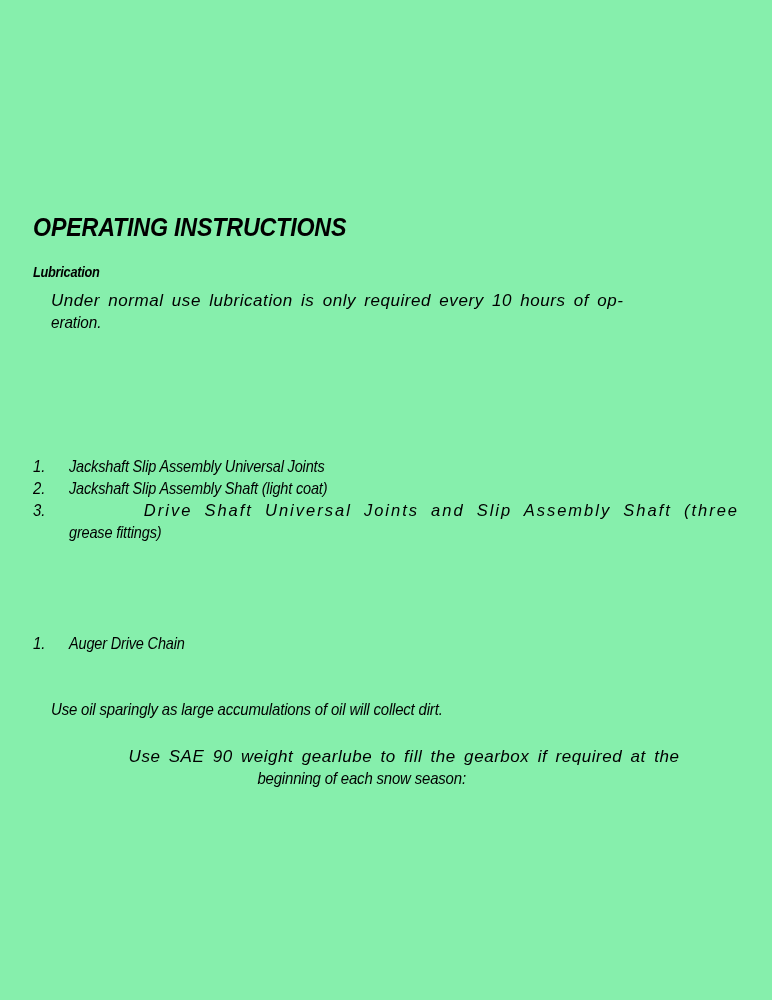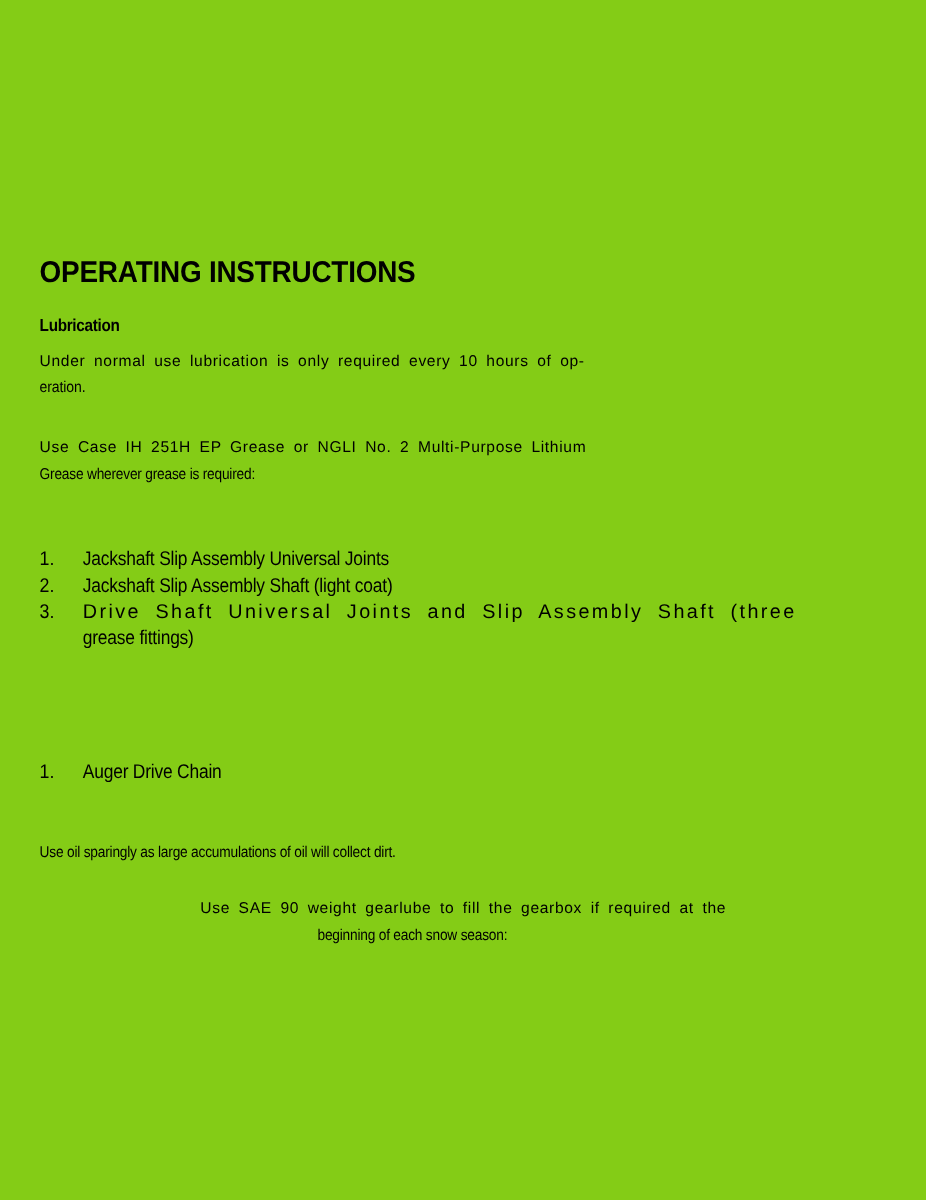--- a/index.html
+++ b/index.html
@@ -17,21 +17,22 @@
     color: #000000;
     -webkit-font-smoothing: none;
   }
 
   .page {
     position: absolute;
     left: 0;
     top: 0;
     width: 772px;
     height: 1000px;
-    background: #84cc16;
+    background: #86efac;
+    font-style: italic;
   }
 
   
   .doc-heading {
     position: absolute;
     left: 33px;
     top: 196px;
     font-size: 25px;
     font-weight: bold;
     letter-spacing: -0.2px;
@@ -50,41 +51,42 @@
     line-height: 17px;
     letter-spacing: -0.3px;
     transform: scaleX(0.88);
     transform-origin: left top;
     white-space: nowrap;
   }
 
   
   .block {
     position: absolute;
-    left: 33px;
+    left: 51px;
     width: 706px;
-    font-size: 13px;
+    font-size: 17px;
     line-height: 22px;
     font-weight: 500;
   }
 
   .line {
     white-space: nowrap;
     display: block;
     transform-origin: left top;
   }
 
   
   .line.just {
     letter-spacing: 0.55px;
     word-spacing: 3.0px;
   }
   .line.just-wide {
     letter-spacing: 2.0px;
     word-spacing: 5.5px;
+    text-align: right;
   }
   .line.tight {
     transform: scaleX(0.88);
     letter-spacing: -0.2px;
   }
   .line.narrow {
     transform: scaleX(0.90);
     letter-spacing: -0.1px;
   }
 
@@ -125,24 +127,20 @@
 
   <h1 class="doc-heading">OPERATING INSTRUCTIONS</h1>
 
   <h2 class="sub-heading">Lubrication</h2>
 
   <div class="block" style="top:290px;">
     <span class="line just">Under normal use lubrication is only required every 10 hours of op-</span>
     <span class="line narrow">eration.</span>
   </div>
 
-  <div class="block" style="top:362px;">
-    <span class="line just">Use Case IH 251H EP Grease or NGLI No. 2 Multi-Purpose Lithium</span>
-    <span class="line tight">Grease wherever grease is required:</span>
-  </div>
 
   <ol class="list" style="top:455px; list-style:none; margin:0; padding:0;">
     <li class="list-item">
       <span class="list-num">1.</span>
       <span class="list-body">
         <span class="line tight">Jackshaft Slip Assembly Universal Joints</span>
       </span>
     </li>
     <li class="list-item">
       <span class="list-num">2.</span>

